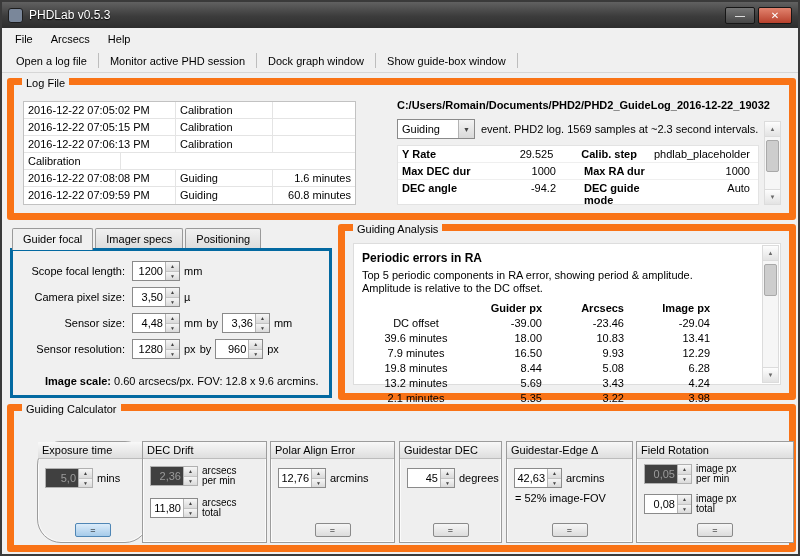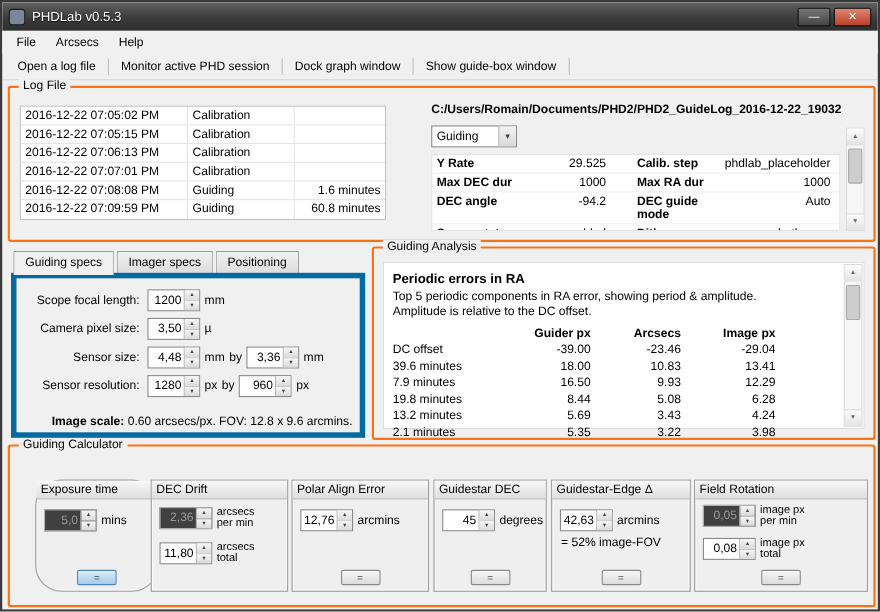--- a/index.html
+++ b/index.html
@@ -24,21 +24,21 @@
   
   .menubar { position:absolute; top:26px; left:0; right:0; height:21px; display:flex;
              align-items:center; padding-left:4px; background:#f0f0f0; }
   .menu-item { padding:3px 9px; }
   .toolbar { position:absolute; top:47px; left:0; right:0; height:24px; display:flex;
              align-items:center; padding-left:6px; border-bottom:1px solid #d6d6d6; }
   .tool-item { padding:4px 8px; }
   .tool-sep { width:1px; height:15px; background:#bdbdbd; margin:0 3px; }
 
   
-  .groupbox { position:absolute; border:2px solid #f97316; border-radius:3px; }
+  .groupbox { position:absolute; border:7px solid #f97316; border-radius:3px; }
   .group-label { position:absolute; top:-8px; left:8px; background:#f0f0f0; padding:0 4px; }
 
   .gb-log { top:76px; left:5px; width:789px; height:142px; }
   .gb-analysis { top:222px; left:336px; width:458px; height:176px; }
   .gb-calc { top:402px; left:5px; width:789px; height:148px; }
 
   
   .log-table { position:absolute; left:9px; top:16px; width:333px; background:#fff;
                border:1px solid #c2c2c2; }
   .log-row { display:flex; height:17px; border-bottom:1px solid #e4e4e4; }
@@ -80,21 +80,21 @@
   .vs-log { right:0; top:22px; bottom:2px; }
   .vs-an { right:1px; top:1px; bottom:1px; }
 
   
   .tabs-panel { position:absolute; top:226px; left:8px; width:322px; height:170px; }
   .tab-strip { position:absolute; top:0; left:2px; height:21px; display:flex; }
   .tab { padding:4px 10px 3px; border:1px solid #9a9a9a; border-bottom:none; margin-right:2px;
          border-radius:2px 2px 0 0; background:linear-gradient(#f1f1f1,#dcdcdc); }
   .tab.active { background:#f0f0f0; position:relative; z-index:3; height:22px; }
   .tab-content { position:absolute; top:20px; left:0; right:0; bottom:0;
-                 border:5px solid #0369a1; background:#f0f0f0; z-index:2; }
+                 border:3px solid #0369a1; background:#f0f0f0; z-index:2; }
   .form-row { position:absolute; left:8px; display:flex; align-items:center; gap:4px; }
   .f-label { width:104px; text-align:right; margin-right:3px; }
   .scale-line { position:absolute; left:16px; top:124px;margin-left:16px; }
   .scale-line b { margin-right:3px; }
 
   
   .spin { display:inline-flex; height:20px; border:1px solid #8a8a8a; background:#fff; }
   .spin input { width:32px; border:none; outline:none; text-align:right; padding:0 2px 0 0;
                 font-family:"Liberation Sans", sans-serif; font-size:11px; background:transparent; }
   .spin input:disabled { color:#9b9b9b; }
@@ -104,21 +104,21 @@
                        font-size:5px; color:#444; background:linear-gradient(#f6f6f6,#dadada); }
   .spin-up { border-bottom:1px solid #c4c4c4; }
 
   
   .analysis-box { position:absolute; left:8px; right:8px; top:12px; bottom:8px;
                   background:#fff; border:1px solid #ddd; }
   .an-title { font-weight:bold; font-size:12px; padding:7px 8px 4px; }
   .an-desc { padding:0 8px; line-height:13px; }
   .an-row { display:flex; padding:1px 8px; line-height:13px; }
   .an-head { font-weight:bold; margin-top:6px; }
-  .an-name { width:108px; }
+  .an-name { width:108px;text-align:center; }
   .an-c1 { width:72px; text-align:right; }
   .an-c2 { width:82px; text-align:right; }
   .an-c3 { width:86px; text-align:right; }
 
   
   .calc-panel { position:absolute; top:30px; height:102px; border:1px solid #9c9c9c;
                 background:#efefef; box-shadow:inset 0 0 0 1px #fbfbfb; }
   .cp-head { position:absolute; top:0; left:0; right:0; height:17px; line-height:16px;
              padding-left:4px; border-bottom:1px solid #bcbcbc;
              background:linear-gradient(#f8f8f8,#dedede); }
@@ -186,21 +186,20 @@
         <span class="lc lc-time">2016-12-22 07:05:15 PM</span>
         <span class="lc lc-event">Calibration</span>
         <span class="lc lc-dur"></span>
       </div>
       <div class="log-row">
         <span class="lc lc-time">2016-12-22 07:06:13 PM</span>
         <span class="lc lc-event">Calibration</span>
         <span class="lc lc-dur"></span>
       </div>
       <div class="log-row">
-        <span class="lc lc-time">2016-12-22 07:07:01 PM</span>
         <span class="lc lc-event">Calibration</span>
         <span class="lc lc-dur"></span>
       </div>
       <div class="log-row">
         <span class="lc lc-time">2016-12-22 07:08:08 PM</span>
         <span class="lc lc-event">Guiding</span>
         <span class="lc lc-dur">1.6 minutes</span>
       </div>
       <div class="log-row">
         <span class="lc lc-time">2016-12-22 07:09:59 PM</span>
@@ -210,20 +209,21 @@
     </div>
 
     <div class="log-details">
       <div class="log-path">C:/Users/Romain/Documents/PHD2/PHD2_GuideLog_2016-12-22_19032</div>
 
       <div class="dd-row">
         <span class="combo">
           <span class="combo-text">Guiding</span>
           <span class="combo-btn">▼</span>
         </span>
+        <span class="dd-summary">event. PHD2 log. 1569 samples at ~2.3 second intervals.</span>
       </div>
 
       <div class="params">
         <div class="param-row">
           <span class="p-l1">Y Rate</span>
           <span class="p-v1">29.525</span>
           <span class="p-l2">Calib. step</span>
           <span class="p-v2">phdlab_placeholder</span>
         </div>
         <div class="param-row">
@@ -249,21 +249,21 @@
       <div class="vscroll vs-log">
         <span class="vs-btn up">▲</span>
         <span class="vs-thumb"></span>
         <span class="vs-btn down">▼</span>
       </div>
     </div>
   </div>
 
   <div class="tabs-panel">
     <div class="tab-strip">
-      <span class="tab active">Guiding specs</span>
+      <span class="tab active">Guider focal</span>
       <span class="tab">Imager specs</span>
       <span class="tab">Positioning</span>
     </div>
     <div class="tab-content">
 
       <div class="form-row" style="top:10px;">
         <span class="f-label">Scope focal length:</span>
         <span class="spin">
             <input value="1200" style="">
             <span class="spin-btns">

